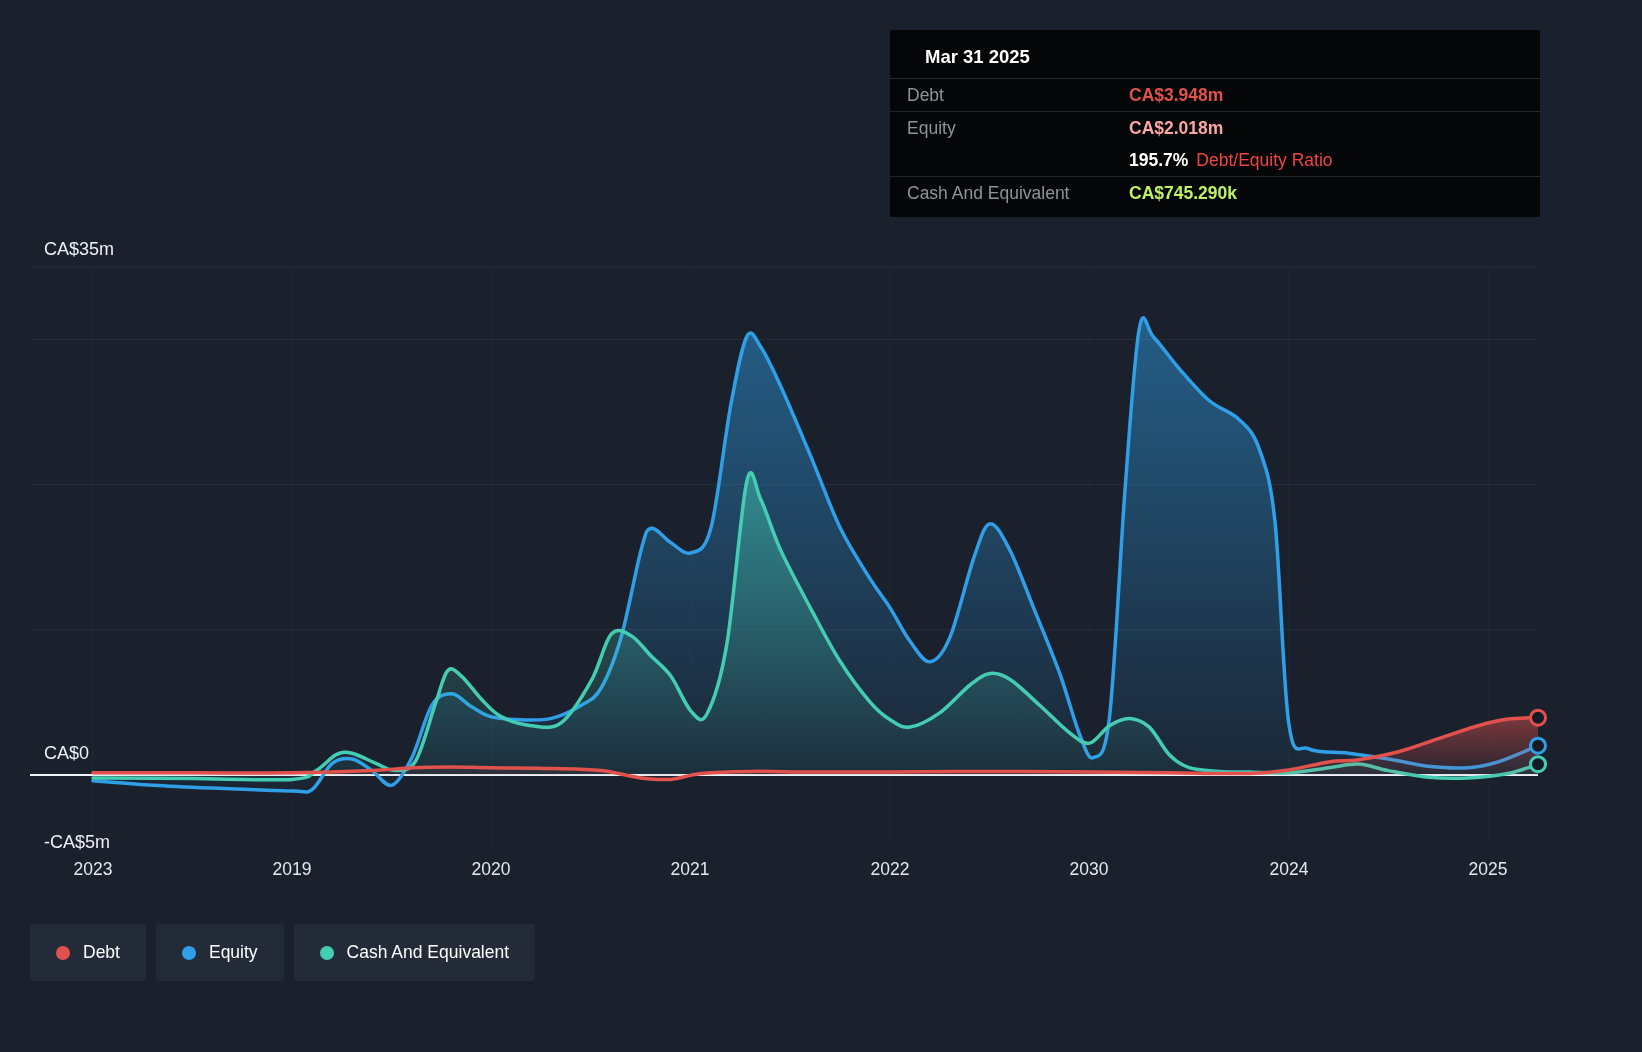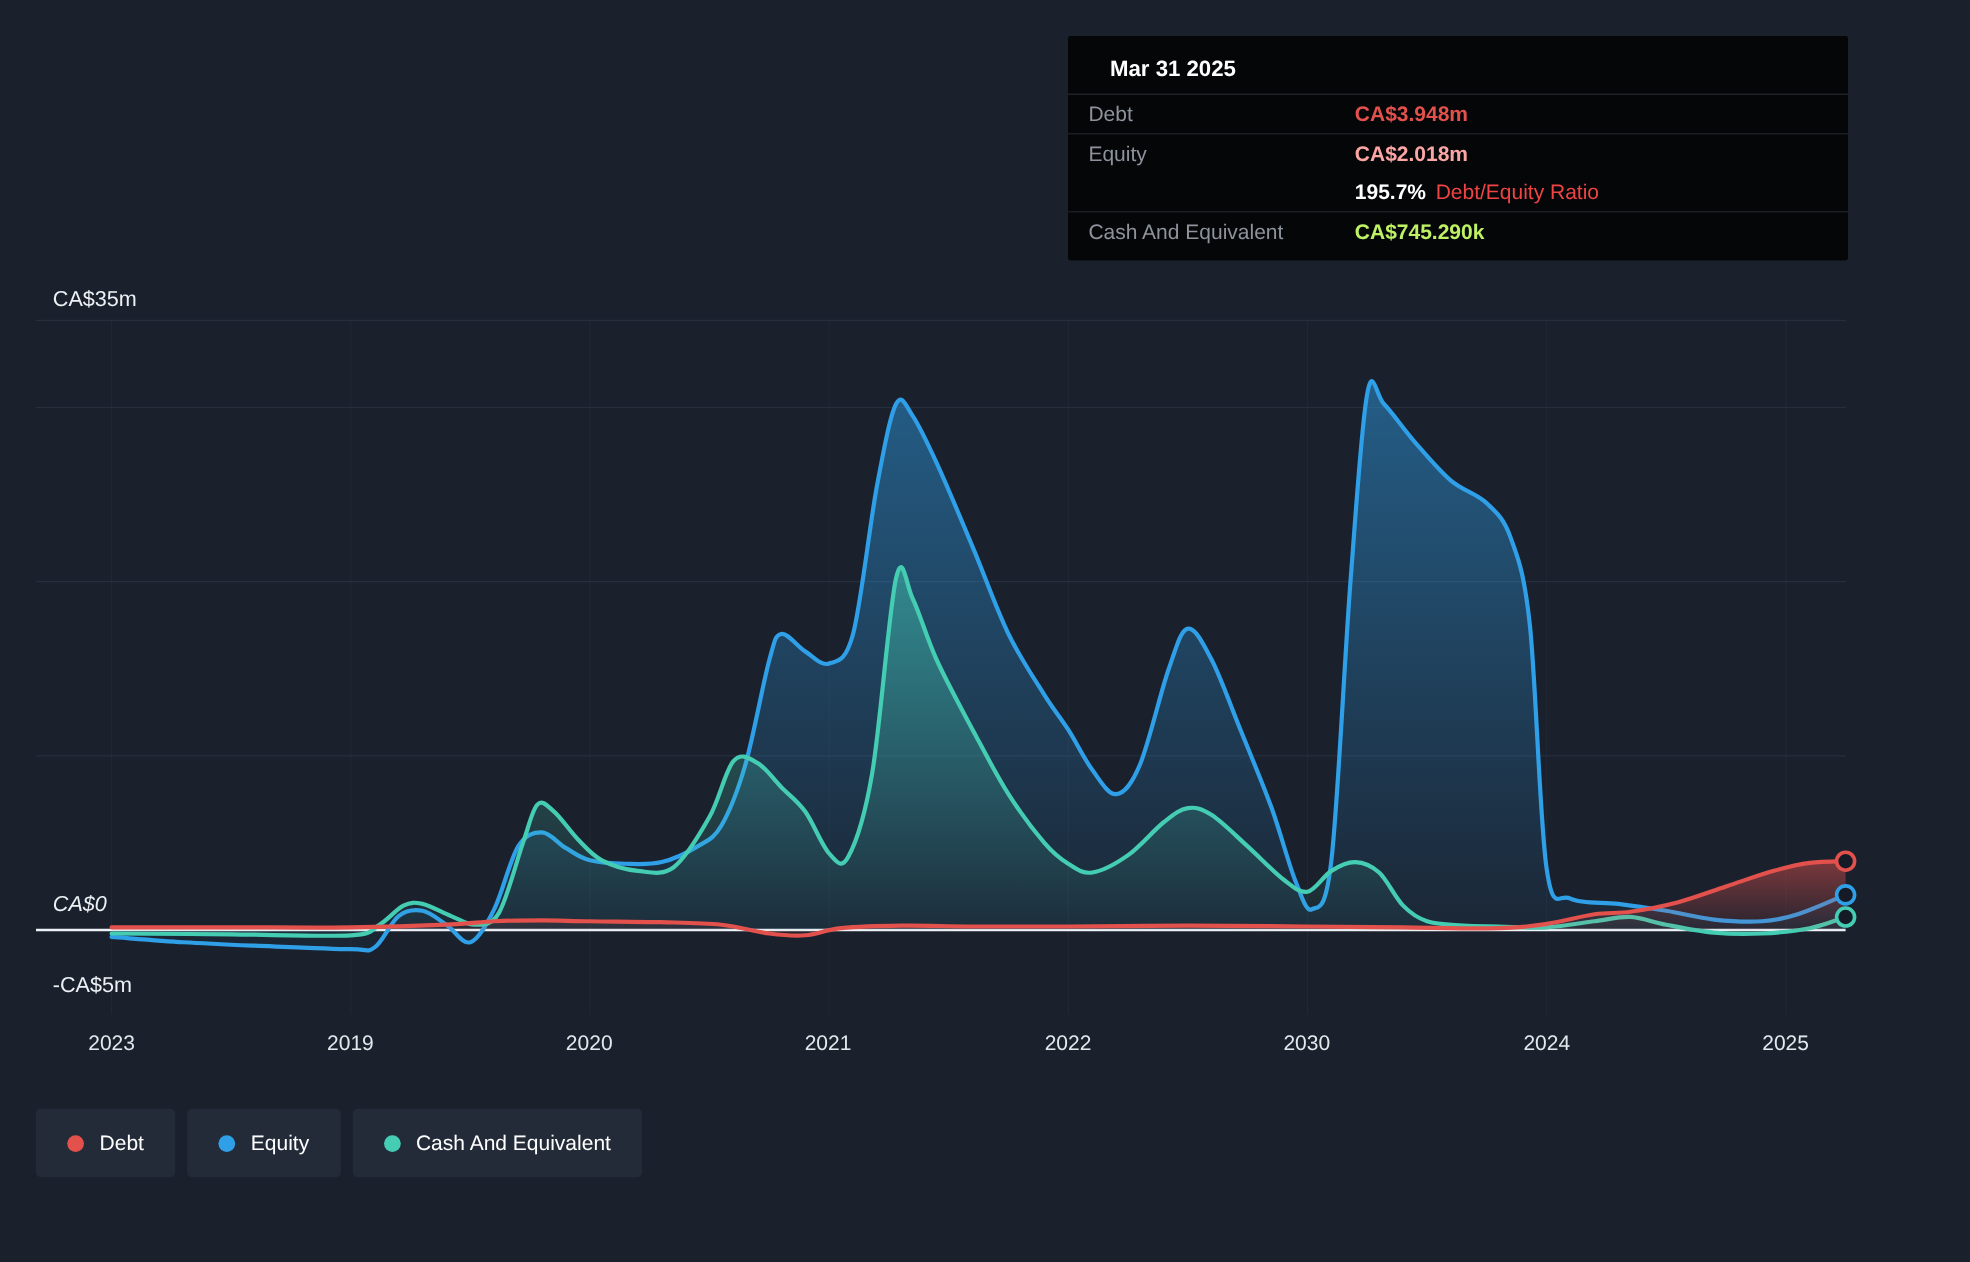--- a/index.html
+++ b/index.html
@@ -5,22 +5,22 @@
   html,body{margin:0;padding:0;background:#141922;}
   body{width:1642px;height:1052px;font-family:"Liberation Sans",sans-serif;overflow:hidden;}
   .stage{position:relative;width:1642px;height:1052px;background:#1a212d;overflow:hidden;}
 
   
   .chart-svg{position:absolute;left:0;top:0;z-index:1;}
 
   
   .y-label{position:absolute;left:44px;color:#edf0f4;font-size:18px;font-weight:500;z-index:2;}
   .y-label.y35{top:239px;}
-  .y-label.y0{top:743px;font-style:italic;}
-  .y-label.yneg5{top:811px;}
+  .y-label.y0{top:743px;}
+  .y-label.yneg5{top:832px;}
 
   
   .x-labels{position:absolute;top:859px;left:0;width:100%;height:24px;z-index:2;}
   .x-labels span{position:absolute;transform:translateX(-50%);color:#e4e8ed;font-size:17.5px;font-weight:500;}
   .x-labels span:nth-child(1){left:93px;}
   .x-labels span:nth-child(2){left:292px;}
   .x-labels span:nth-child(3){left:491px;}
   .x-labels span:nth-child(4){left:690px;}
   .x-labels span:nth-child(5){left:890px;}
   .x-labels span:nth-child(6){left:1089px;}

